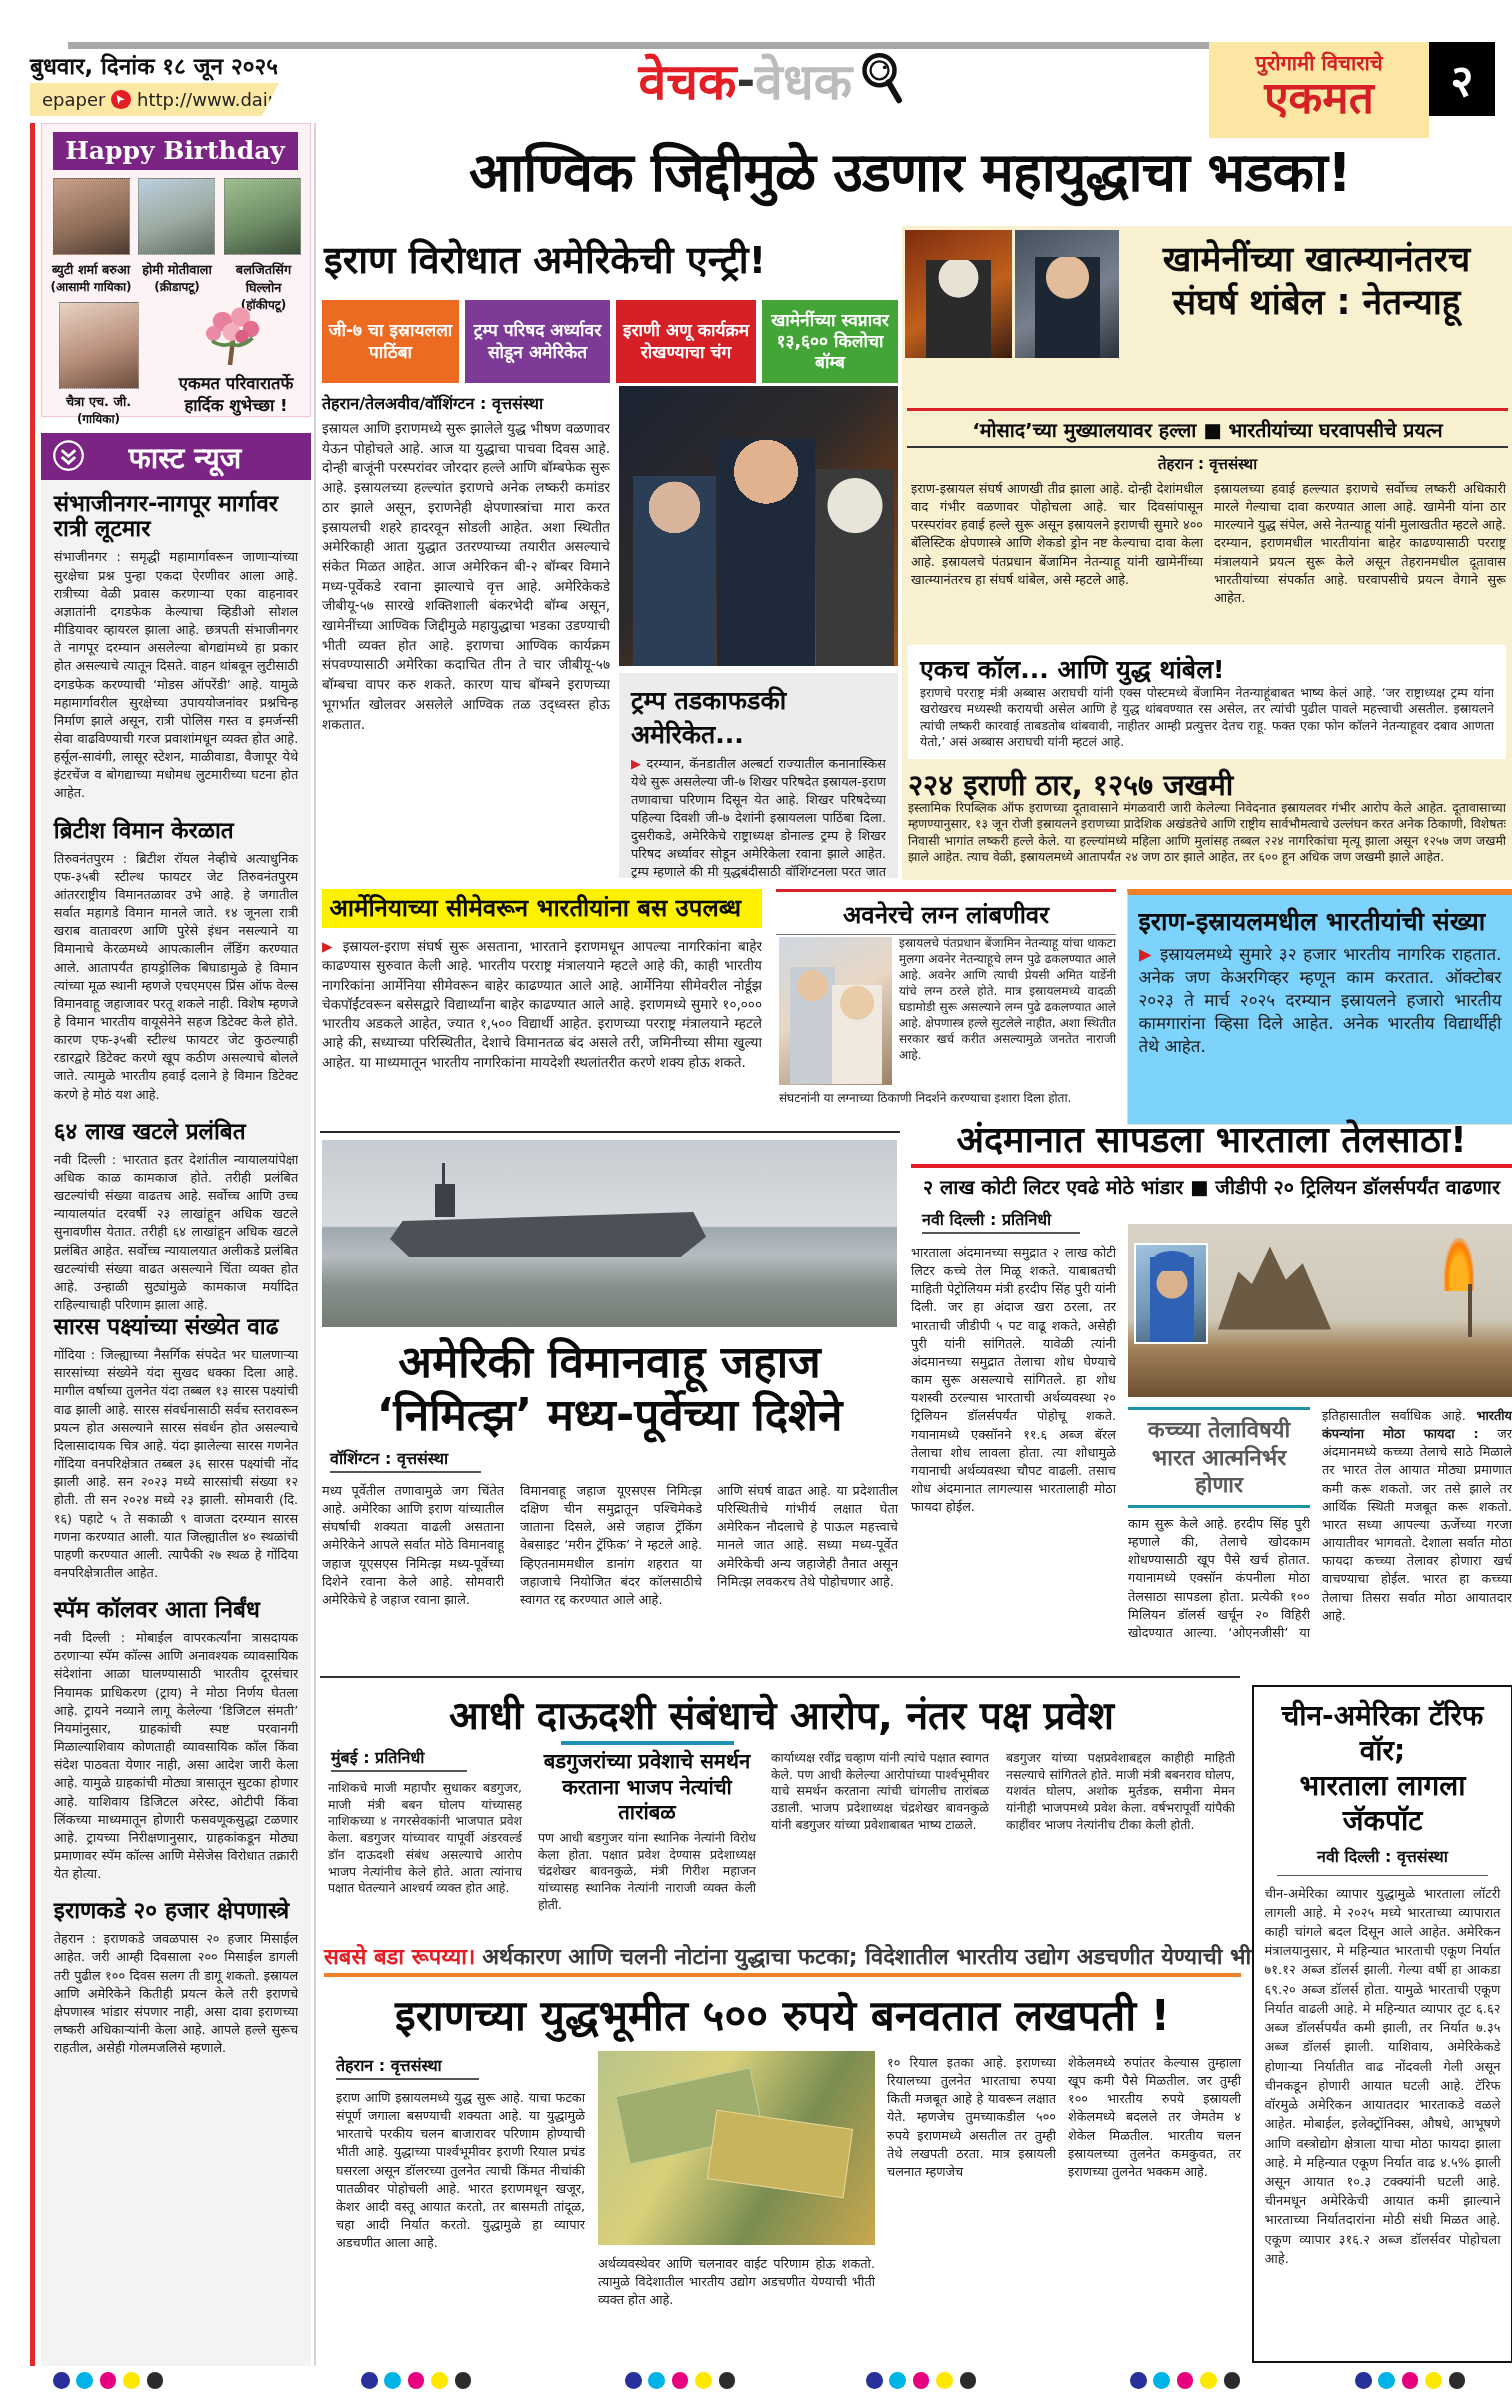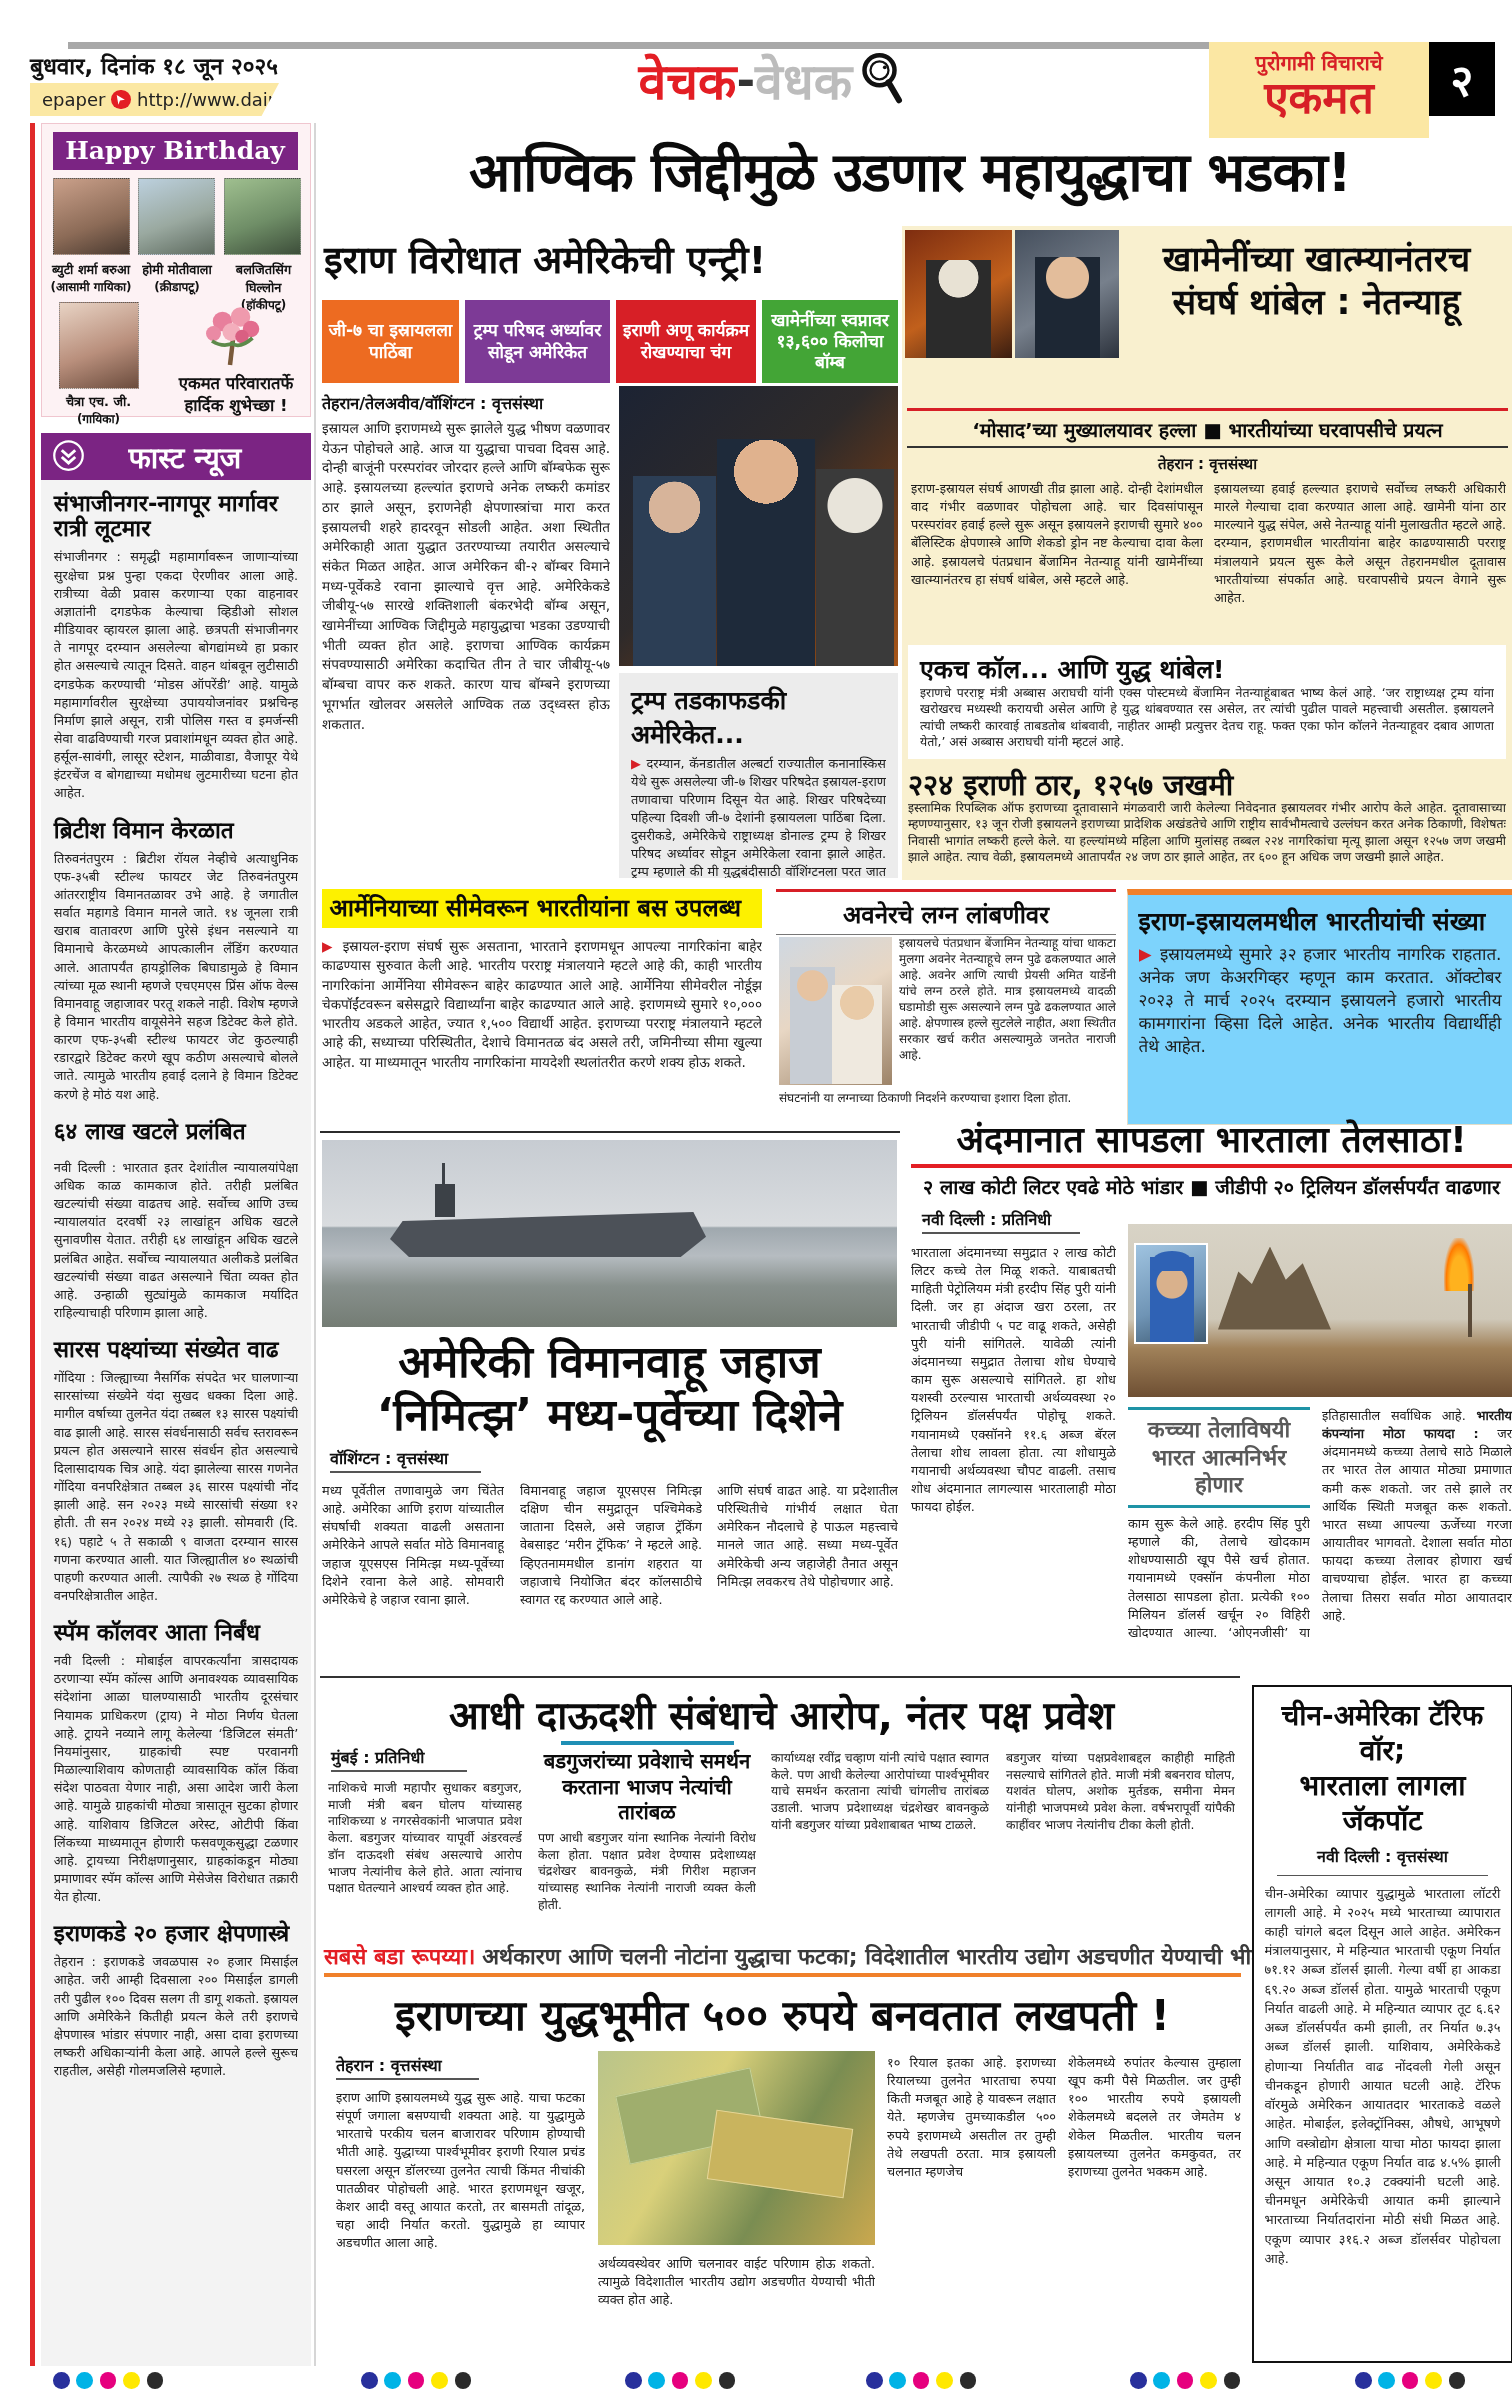--- a/index.html
+++ b/index.html
@@ -117,24 +117,24 @@
   <div class="abs" style="left:41px;top:480px;width:270px;height:1886px;background:#f3f3f3;padding:10.5px 12.8px;box-sizing:border-box;overflow:hidden">
     <div>
       <div class="hl" style="font-size:22.6px;line-height:1.15;margin-bottom:6px">संभाजीनगर-नागपूर मार्गावर रात्री लूटमार</div>
       <div class="bodytxt" style="font-size:12.8px">संभाजीनगर : समृद्धी महामार्गावरून जाणाऱ्यांच्या सुरक्षेचा प्रश्न पुन्हा एकदा ऐरणीवर आला आहे. रात्रीच्या वेळी प्रवास करणाऱ्या एका वाहनावर अज्ञातांनी दगडफेक केल्याचा व्हिडीओ सोशल मीडियावर व्हायरल झाला आहे. छत्रपती संभाजीनगर ते नागपूर दरम्यान असलेल्या बोगद्यांमध्ये हा प्रकार होत असल्याचे त्यातून दिसते. वाहन थांबवून लुटीसाठी दगडफेक करण्याची ‘मोडस ऑपरेंडी’ आहे. यामुळे महामार्गावरील सुरक्षेच्या उपाययोजनांवर प्रश्नचिन्ह निर्माण झाले असून, रात्री पोलिस गस्त व इमर्जन्सी सेवा वाढविण्याची गरज प्रवाशांमधून व्यक्त होत आहे. हर्सूल-सावंगी, लासूर स्टेशन, माळीवाडा, वैजापूर येथे इंटरचेंज व बोगद्याच्या मधोमध लुटमारीच्या घटना होत आहेत.</div>
     </div>
     <div style="margin-top:15px">
       <div class="hl" style="font-size:22.6px;line-height:1.15;margin-bottom:6px">ब्रिटीश विमान केरळात</div>
       <div class="bodytxt" style="font-size:12.8px">तिरुवनंतपुरम : ब्रिटीश रॉयल नेव्हीचे अत्याधुनिक एफ-३५बी स्टील्थ फायटर जेट तिरुवनंतपुरम आंतरराष्ट्रीय विमानतळावर उभे आहे. हे जगातील सर्वात महागडे विमान मानले जाते. १४ जूनला रात्री खराब वातावरण आणि पुरेसे इंधन नसल्याने या विमानाचे केरळमध्ये आपत्कालीन लँडिंग करण्यात आले. आतापर्यंत हायड्रोलिक बिघाडामुळे हे विमान त्यांच्या मूळ स्थानी म्हणजे एचएमएस प्रिंस ऑफ वेल्स विमानवाहू जहाजावर परतू शकले नाही. विशेष म्हणजे हे विमान भारतीय वायूसेनेने सहज डिटेक्ट केले होते. कारण एफ-३५बी स्टील्थ फायटर जेट कुठल्याही रडारद्वारे डिटेक्ट करणे खूप कठीण असल्याचे बोलले जाते. त्यामुळे भारतीय हवाई दलाने हे विमान डिटेक्ट करणे हे मोठं यश आहे.</div>
     </div>
     <div style="margin-top:15px">
-      <div class="hl" style="font-size:22.6px;line-height:1.15;margin-bottom:14px">६४ लाख खटले प्रलंबित</div>
+      <div class="hl" style="font-size:22.6px;line-height:1.15;margin-bottom:6px">६४ लाख खटले प्रलंबित</div>
       <div class="bodytxt" style="font-size:12.8px">नवी दिल्ली : भारतात इतर देशांतील न्यायालयांपेक्षा अधिक काळ कामकाज होते. तरीही प्रलंबित खटल्यांची संख्या वाढतच आहे. सर्वोच्च आणि उच्च न्यायालयांत दरवर्षी २३ लाखांहून अधिक खटले सुनावणीस येतात. तरीही ६४ लाखांहून अधिक खटले प्रलंबित आहेत. सर्वोच्च न्यायालयात अलीकडे प्रलंबित खटल्यांची संख्या वाढत असल्याने चिंता व्यक्त होत आहे. उन्हाळी सुट्यांमुळे कामकाज मर्यादित राहिल्याचाही परिणाम झाला आहे.</div>
     </div>
-    <div style="margin-top:15px">
+    <div style="">
       <div class="hl" style="font-size:22.6px;line-height:1.15;margin-bottom:6px">सारस पक्ष्यांच्या संख्येत वाढ</div>
       <div class="bodytxt" style="font-size:12.8px">गोंदिया : जिल्ह्याच्या नैसर्गिक संपदेत भर घालणाऱ्या सारसांच्या संख्येने यंदा सुखद धक्का दिला आहे. मागील वर्षाच्या तुलनेत यंदा तब्बल १३ सारस पक्ष्यांची वाढ झाली आहे. सारस संवर्धनासाठी सर्वच स्तरावरून प्रयत्न होत असल्याने सारस संवर्धन होत असल्याचे दिलासादायक चित्र आहे. यंदा झालेल्या सारस गणनेत गोंदिया वनपरिक्षेत्रात तब्बल ३६ सारस पक्ष्यांची नोंद झाली आहे. सन २०२३ मध्ये सारसांची संख्या १२ होती. ती सन २०२४ मध्ये २३ झाली. सोमवारी (दि. १६) पहाटे ५ ते सकाळी ९ वाजता दरम्यान सारस गणना करण्यात आली. यात जिल्ह्यातील ४० स्थळांची पाहणी करण्यात आली. त्यापैकी २७ स्थळ हे गोंदिया वनपरिक्षेत्रातील आहेत.</div>
     </div>
     <div style="margin-top:15px">
       <div class="hl" style="font-size:22.6px;line-height:1.15;margin-bottom:6px">स्पॅम कॉलवर आता निर्बंध</div>
       <div class="bodytxt" style="font-size:12.8px">नवी दिल्ली : मोबाईल वापरकर्त्यांना त्रासदायक ठरणाऱ्या स्पॅम कॉल्स आणि अनावश्यक व्यावसायिक संदेशांना आळा घालण्यासाठी भारतीय दूरसंचार नियामक प्राधिकरण (ट्राय) ने मोठा निर्णय घेतला आहे. ट्रायने नव्याने लागू केलेल्या ‘डिजिटल संमती’ नियमांनुसार, ग्राहकांची स्पष्ट परवानगी मिळाल्याशिवाय कोणताही व्यावसायिक कॉल किंवा संदेश पाठवता येणार नाही, असा आदेश जारी केला आहे. यामुळे ग्राहकांची मोठ्या त्रासातून सुटका होणार आहे. याशिवाय डिजिटल अरेस्ट, ओटीपी किंवा लिंकच्या माध्यमातून होणारी फसवणूकसुद्धा टळणार आहे. ट्रायच्या निरीक्षणानुसार, ग्राहकांकडून मोठ्या प्रमाणावर स्पॅम कॉल्स आणि मेसेजेस विरोधात तक्रारी येत होत्या.</div>
     </div>
     <div style="margin-top:15px">
       <div class="hl" style="font-size:22.6px;line-height:1.15;margin-bottom:6px">इराणकडे २० हजार क्षेपणास्त्रे</div>
       <div class="bodytxt" style="font-size:12.8px">तेहरान : इराणकडे जवळपास २० हजार मिसाईल आहेत. जरी आम्ही दिवसाला २०० मिसाईल डागली तरी पुढील १०० दिवस सलग ती डागू शकतो. इस्रायल आणि अमेरिकेने कितीही प्रयत्न केले तरी इराणचे क्षेपणास्त्र भांडार संपणार नाही, असा दावा इराणच्या लष्करी अधिकाऱ्यांनी केला आहे. आपले हल्ले सुरूच राहतील, असेही गोलमजलिसे म्हणाले.</div>

